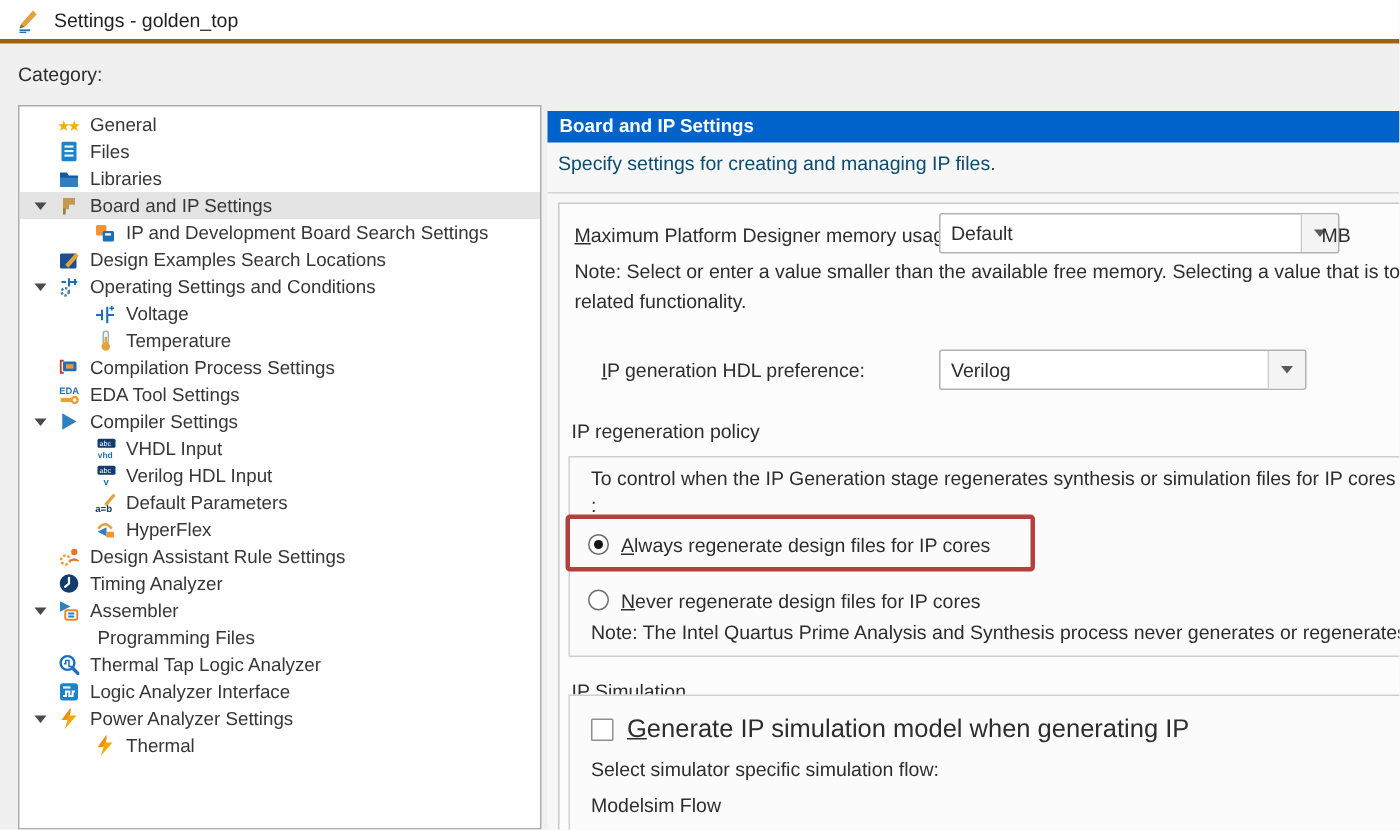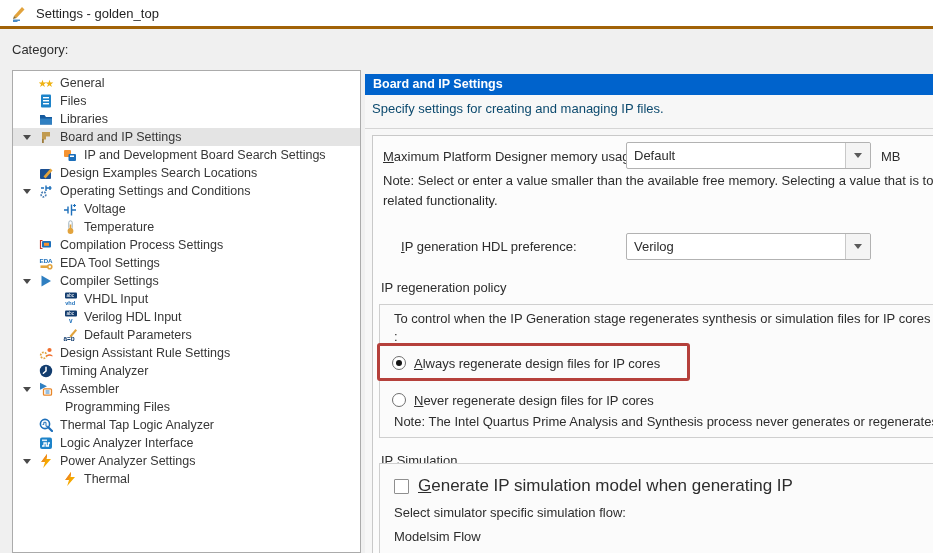--- a/index.html
+++ b/index.html
@@ -234,20 +234,32 @@
       <span class="ticon">
         <svg width="15" height="14" viewBox="0 0 15 14">
           <text x="0.5" y="13" font-size="6.4" font-weight="bold" fill="#123c6e">a=b</text>
           <path d="M6.5,8 L12.5,1 L14,2.5 L8,9.5 z" fill="#e2a33c"></path>
         </svg>
       </span>
       <span class="tlabel">Default Parameters</span>
     </div>
     <div class="trow">
       <span class="arrow"></span>
+      <span class="indent"></span>
+      <span class="ticon">
+        <svg width="14" height="14" viewBox="0 0 14 14">
+          <path d="M2.5,6.5 Q7,0.5 11.5,6.5" fill="none" stroke="#e2a33c" stroke-width="1.8"></path>
+          <path d="M2,8.5 L8,5.5 V11.5 z" fill="#2f7fc1"></path>
+          <rect x="8" y="8.5" width="5" height="3.8" fill="#f59331"></rect>
+        </svg>
+      </span>
+      <span class="tlabel">HyperFlex</span>
+    </div>
+    <div class="trow">
+      <span class="arrow"></span>
       <span class="ticon">
         <svg width="15" height="14" viewBox="0 0 15 14">
           <circle cx="4.7" cy="9.3" r="3" fill="none" stroke="#e2a33c" stroke-width="1.7" stroke-dasharray="1.8 1.2"></circle>
           <circle cx="10.5" cy="4" r="2.1" fill="#f06f2d"></circle>
           <path d="M7.5,9.5 Q10.5,6.8 13.5,9.5 L13.5,10.5 Q10.5,9 7.5,10.5 z" fill="#f06f2d"></path>
         </svg>
       </span>
       <span class="tlabel">Design Assistant Rule Settings</span>
     </div>
     <div class="trow">
@@ -328,21 +340,21 @@
 <div id="panel-bg"></div>
 <div id="panel-header">Board and IP Settings</div>
 <div id="panel-sub">Specify settings for creating and managing IP files.</div>
 <div id="panel-sep"></div>
 
 <div id="outer-frame">
 
   <div class="flabel" style="left:10px;top:7px;line-height:27px;">
     <span class="mn">M</span><span>aximum Platform Designer memory usage:</span>
   </div>
-  <div class="combo" style="left:253px;top:6px;width:245px;height:27px;">
+  <div class="combo" style="left:253px;top:6px;width:267px;height:27px;">
     <span>Default</span>
     <span class="arrowbox">
         <span class="ctri"></span>
       </span>
   </div>
   <div class="flabel" style="left:508px;top:7px;line-height:27px;">MB</div>
 
   <div class="noteline" style="left:10px;top:36px;">Note: Select or enter a value smaller than the available free memory. Selecting a value that is too low or t</div>
   <div class="noteline" style="left:10px;top:56px;">related functionality.</div>
 

